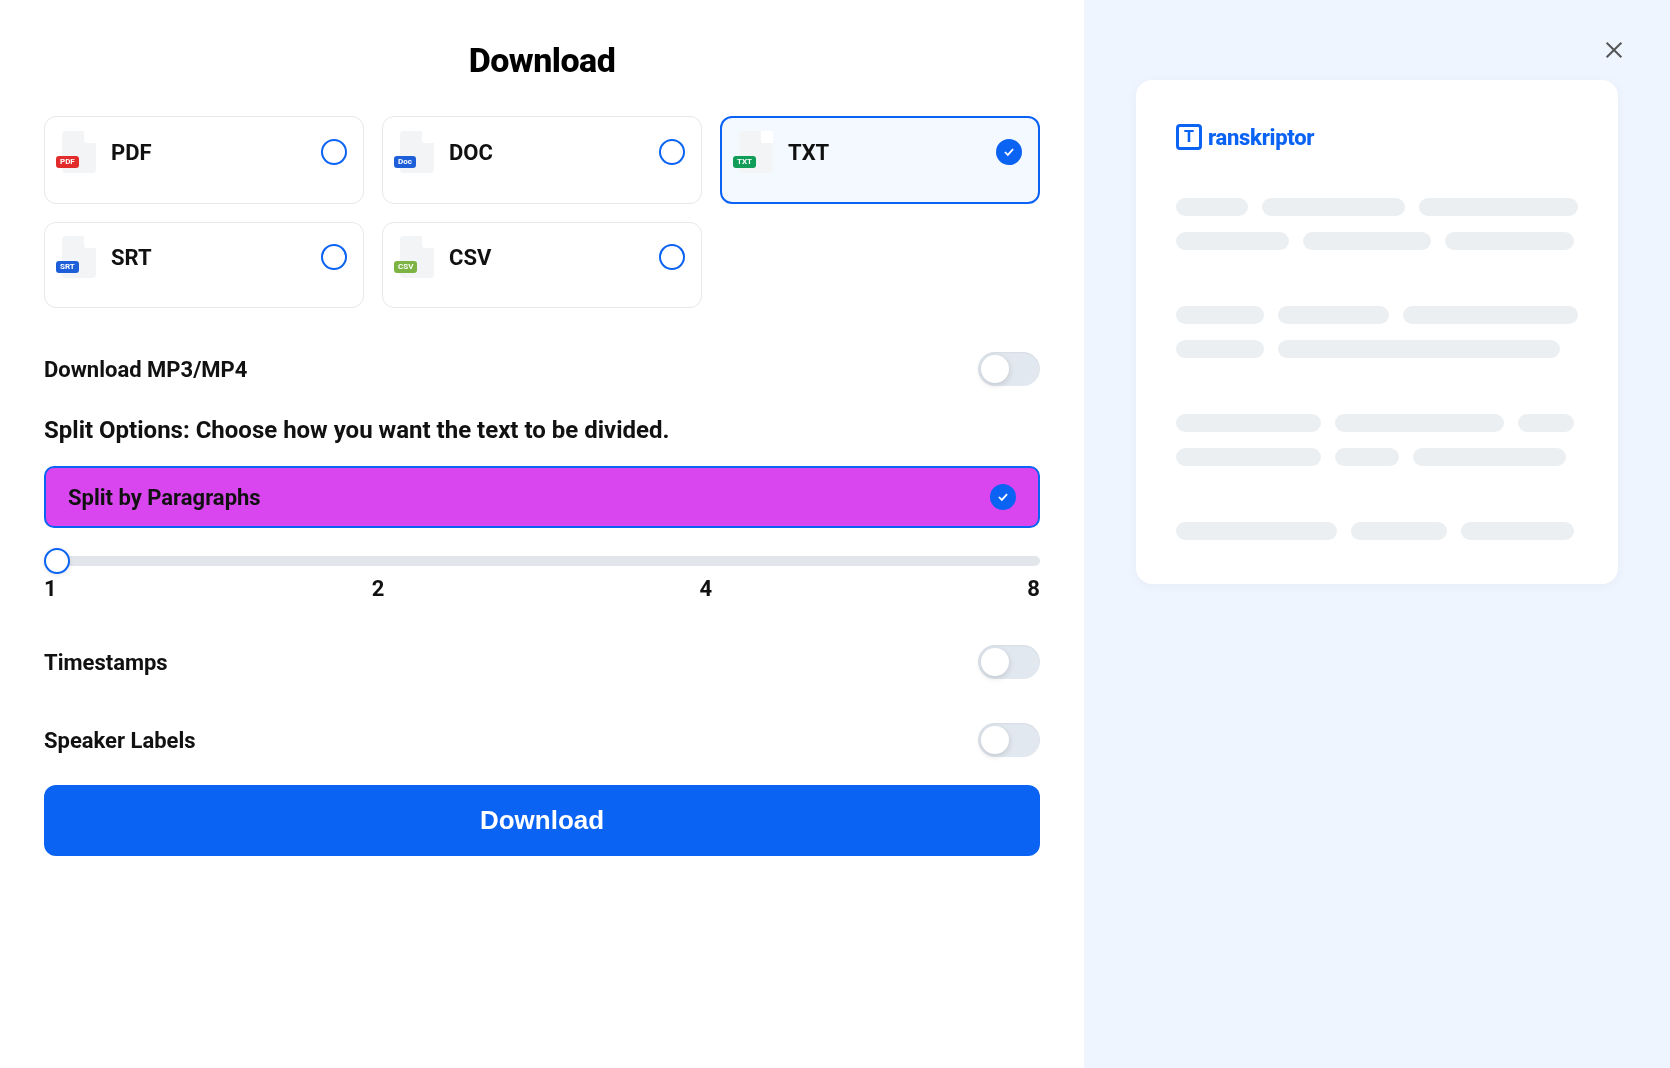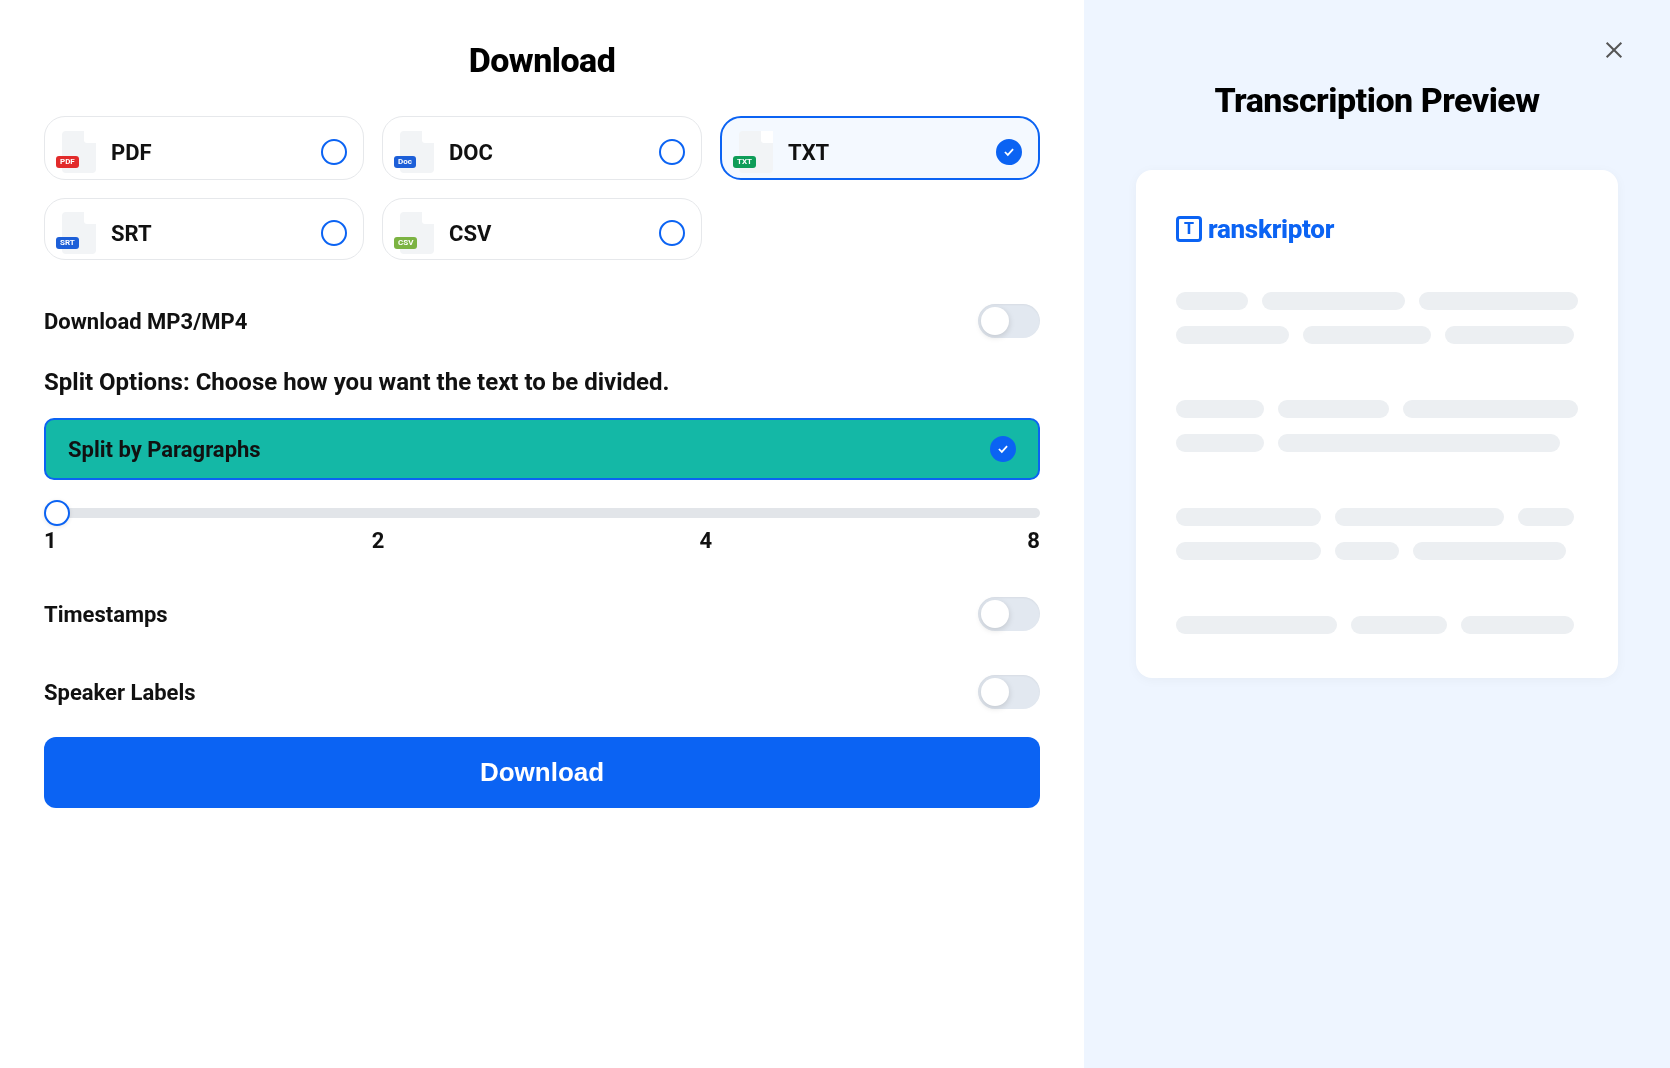--- a/index.html
+++ b/index.html
@@ -60,22 +60,22 @@
   .format-grid {
     display: grid;
     grid-template-columns: repeat(3, 1fr);
     gap: 18px;
     margin-bottom: 36px;
   }
   .format-card {
     display: flex;
     align-items: center;
     border: 1.5px solid #e6e8eb;
-    border-radius: 21px;
-    padding: 12px 16px 4px 12px;
+    border-radius: 12px;
+    padding: 12px 16px 28px 12px;
     cursor: pointer;
     background: #fff;
     gap: 10px;
   }
   .format-card.selected {
     border-color: #0b63f3;
     border-width: 2px;
     background: #f4f9ff;
   }
   .file-icon {
@@ -199,21 +199,21 @@
     justify-content: space-between;
     border: 1.5px solid #d7dce2;
     border-radius: 10px;
     padding: 16px 22px;
     cursor: pointer;
     background: #fff;
   }
   .split-option.selected {
     border-color: #0b63f3;
     border-width: 2px;
-    background: #14b8a6;
+    background: #d946ef;
   }
   .split-option .opt-label {
     font-size: 22px;
     font-weight: 700;
     color: #111;
   }
   .slider-wrap {
     margin-bottom: 24px;
     position: relative;
     padding-top: 8px;
@@ -278,21 +278,21 @@
     border-radius: 4px;
     color: #0b63f3;
     font-weight: 800;
     font-size: 16px;
     display:flex; align-items:center; justify-content:center;
     line-height:1;
   }
   .brand-text {
     color: #0b63f3;
     font-weight: 800;
-    font-size: 26px;
+    font-size: 22px;
     letter-spacing: -0.3px;
   }
   .skeleton-group {
     display: flex;
     flex-direction: column;
     gap: 56px;
   }
   .skeleton-row-pair { display:flex; flex-direction:column; gap:16px; }
   .skeleton-row {
     display: flex;
@@ -412,21 +412,20 @@
     <button class="download-btn">Download</button>
   </div>
 
   <div class="right-panel">
     <button class="close-btn">
       <svg viewBox="0 0 24 24">
           <line x1="4" y1="4" x2="20" y2="20"></line>
           <line x1="20" y1="4" x2="4" y2="20"></line>
         </svg>
     </button>
-    <h2 class="preview-title">Transcription Preview</h2>
     <div class="preview-card">
       <div class="brand">
         <div class="brand-icon">T</div>
         <div class="brand-text">ranskriptor</div>
       </div>
       <div class="skeleton-group">
         <div class="skeleton-row-pair">
           <div class="skeleton-row">
               <div class="sk" style="width:18%"></div>
               <div class="sk" style="width:36%"></div>

